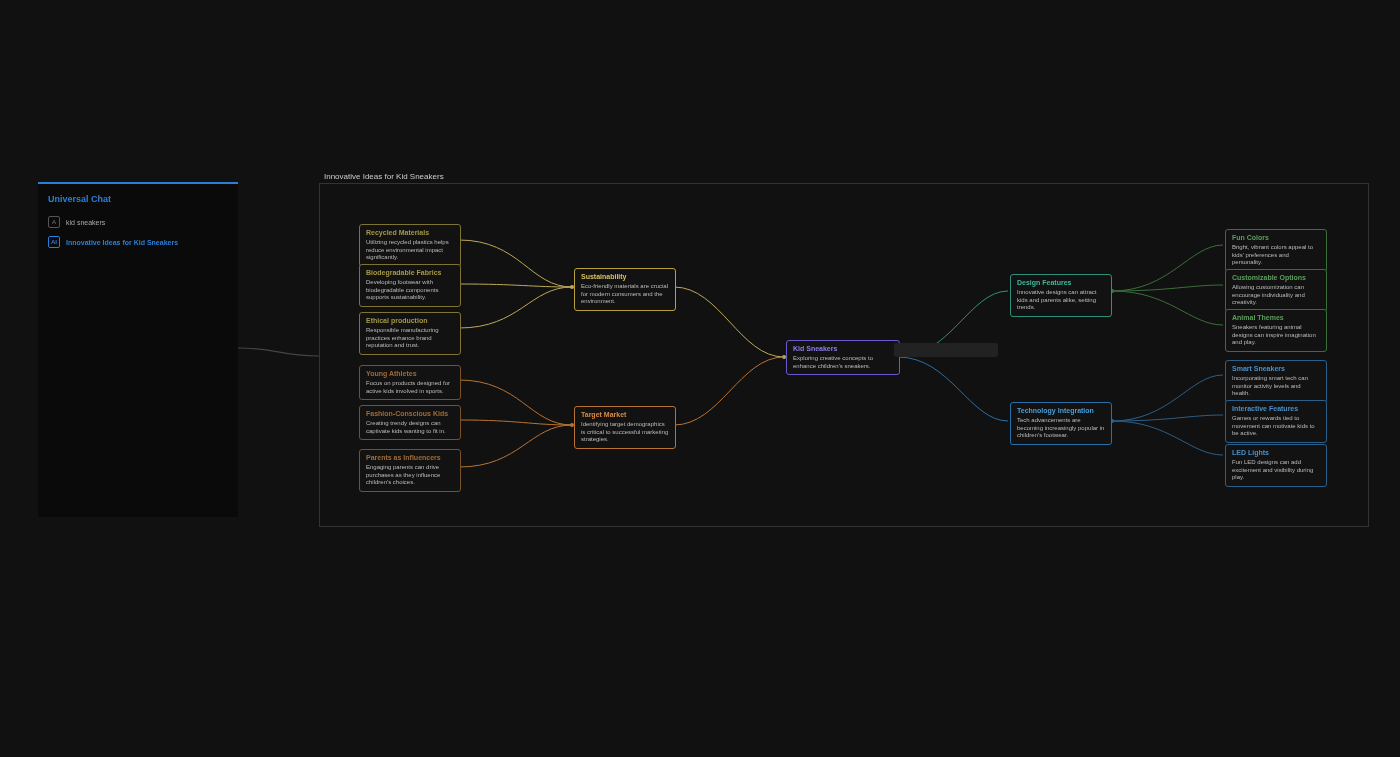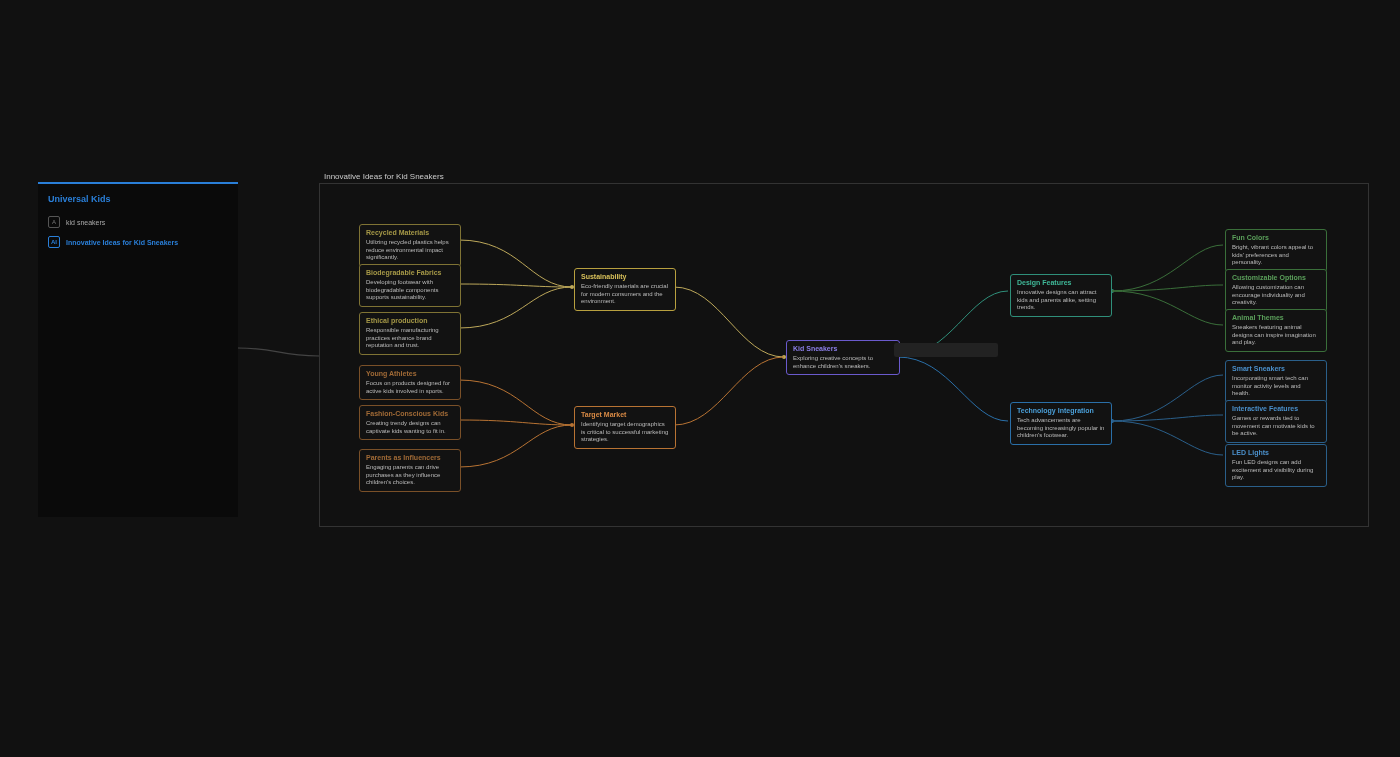--- a/index.html
+++ b/index.html
@@ -29,21 +29,21 @@
   .c-ltblue{border-color:#2a5f8a}.c-ltblue .t{color:#4a8fca}
   .chip{position:absolute;width:104px;height:14px;background:#222;border-radius:2px}
   svg.edges{position:absolute;left:0;top:0;pointer-events:none}
 </style>
 </head>
 <body>
 
 <div class="wrap">
 
   <div class="sidebar">
-    <h3>Universal Kids</h3>
+    <h3>Universal Chat</h3>
     <div class="item">
       <span class="dot">A</span>
       <span>kid sneakers</span>
     </div>
     <div class="item active">
       <span class="dot">AI</span>
       <span>Innovative Ideas for Kid Sneakers</span>
     </div>
   </div>
 

